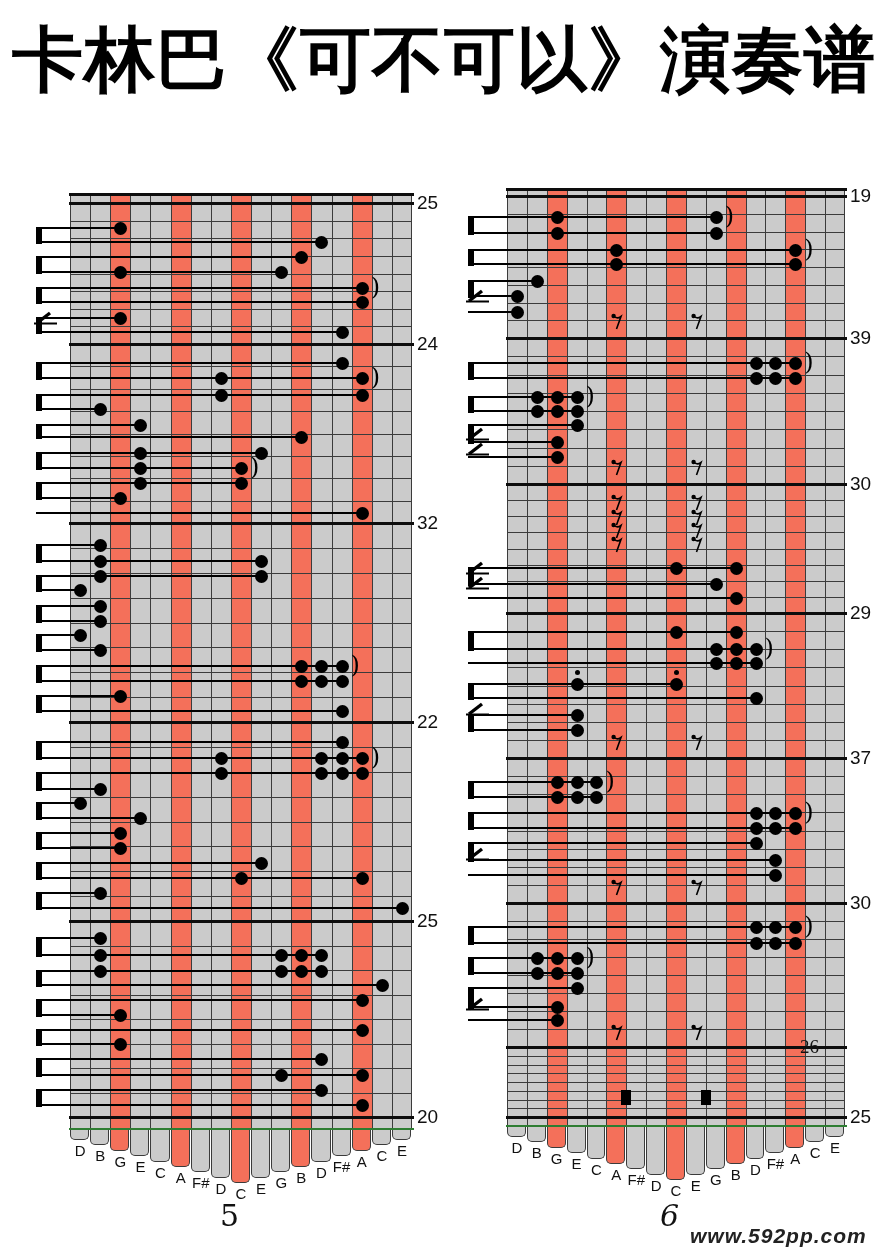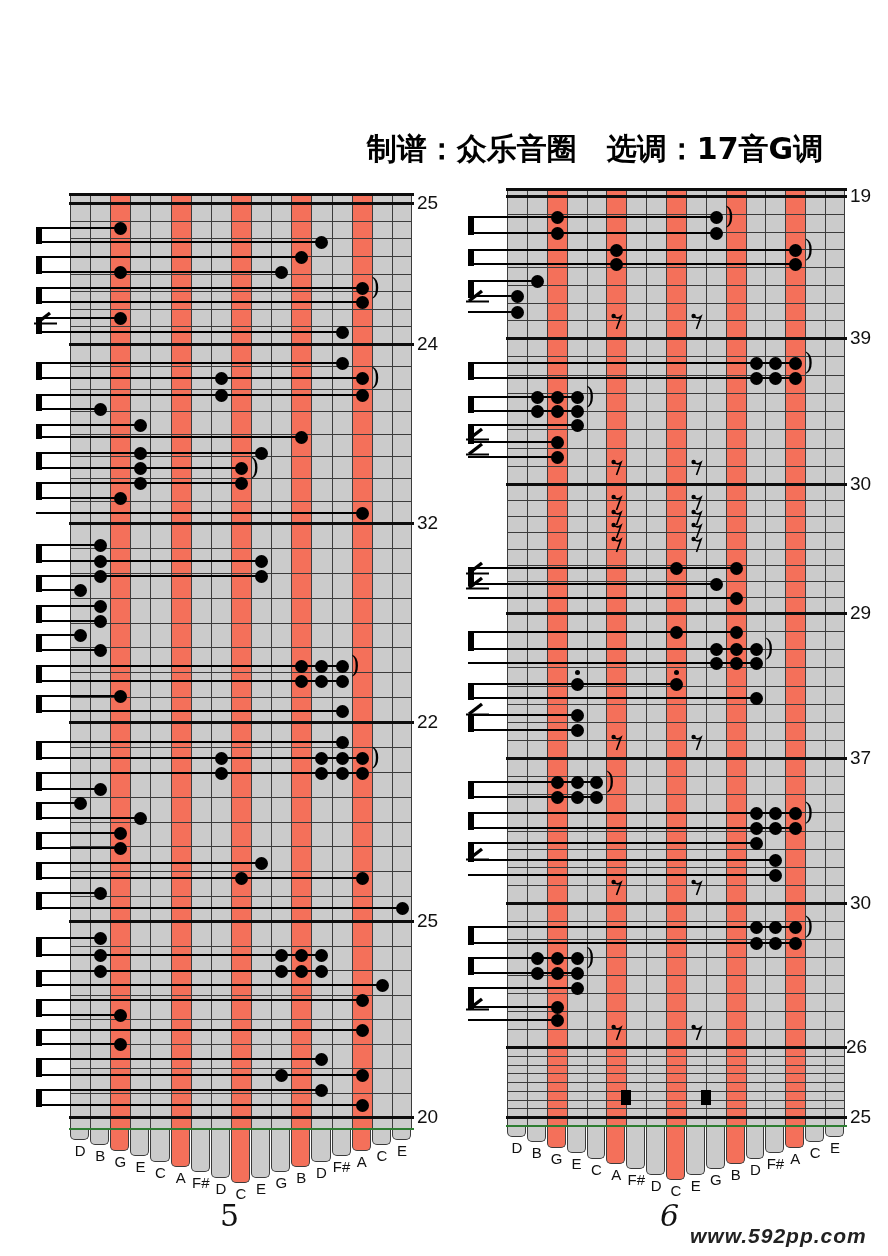--- a/index.html
+++ b/index.html
@@ -15,21 +15,21 @@
   .watermark{font-family:"Liberation Sans",sans-serif;font-style:italic;font-weight:bold;
              font-size:21px;color:#222;letter-spacing:1px;}
   .measure-label{font-size:19px;color:#111;font-family:"Liberation Sans",sans-serif;}
   .tine-letter{font-size:15px;color:#111;text-align:center;font-family:"Liberation Sans",sans-serif;}
   .tie{font-size:24px;font-family:"DejaVu Serif",serif;color:#000;line-height:1;}
 </style>
 </head>
 <body>
 
 <div id="page">
-  <div class="abs subtitle">制谱：众乐音圈　选调：17音G调</div>
+  <div class="abs title">卡林巴《可不可以》演奏谱</div>
 
   <div id="tab-root" class="abs" style="left:0;top:0;width:888px;height:1256px;">
       <div class="abs" style="left: 70px; top: 193px; width: 20.1176px; height: 935px; background: rgb(203, 203, 203); border-left: 1px solid rgb(59, 59, 59); border-right: none; box-sizing: border-box;"></div>
       <div class="abs" style="left: 70px; top: 1128px; width: 19.1176px; height: 12px; background: rgb(203, 203, 203); border-top: none; border-right: 1px solid rgb(59, 59, 59); border-bottom: 1px solid rgb(59, 59, 59); border-left: 1px solid rgb(59, 59, 59); border-image: initial; border-radius: 0px 0px 5px 5px; box-sizing: border-box;"></div>
       <div class="abs tine-letter" style="left: 68.0588px; top: 1142px; width: 24px;">D</div>
       <div class="abs" style="left: 90.1176px; top: 193px; width: 20.1176px; height: 935px; background: rgb(203, 203, 203); border-left: 1px solid rgb(59, 59, 59); border-right: none; box-sizing: border-box;"></div>
       <div class="abs" style="left: 90.1176px; top: 1128px; width: 19.1176px; height: 17px; background: rgb(203, 203, 203); border-top: none; border-right: 1px solid rgb(59, 59, 59); border-bottom: 1px solid rgb(59, 59, 59); border-left: 1px solid rgb(59, 59, 59); border-image: initial; border-radius: 0px 0px 5px 5px; box-sizing: border-box;"></div>
       <div class="abs tine-letter" style="left: 88.1765px; top: 1147px; width: 24px;">B</div>
       <div class="abs" style="left: 110.235px; top: 193px; width: 20.1176px; height: 935px; background: rgb(244, 112, 90); border-left: 1px solid rgb(59, 59, 59); border-right: none; box-sizing: border-box;"></div>
       <div class="abs" style="left: 110.235px; top: 1128px; width: 19.1176px; height: 23px; background: rgb(244, 112, 90); border-top: none; border-right: 1px solid rgb(59, 59, 59); border-bottom: 1px solid rgb(59, 59, 59); border-left: 1px solid rgb(59, 59, 59); border-image: initial; border-radius: 0px 0px 5px 5px; box-sizing: border-box;"></div>
@@ -404,21 +404,21 @@
       <div class="abs measure-label" style="left: 850px; top: 327px; width: 30px;">39</div>
       <div class="abs" style="left: 506px; top: 483px; width: 341px; height: 3px; background: rgb(13, 13, 13);"></div>
       <div class="abs measure-label" style="left: 850px; top: 473px; width: 30px;">30</div>
       <div class="abs" style="left: 506px; top: 612px; width: 341px; height: 3px; background: rgb(13, 13, 13);"></div>
       <div class="abs measure-label" style="left: 850px; top: 602px; width: 30px;">29</div>
       <div class="abs" style="left: 506px; top: 757px; width: 341px; height: 3px; background: rgb(13, 13, 13);"></div>
       <div class="abs measure-label" style="left: 850px; top: 747px; width: 30px;">37</div>
       <div class="abs" style="left: 506px; top: 902px; width: 341px; height: 3px; background: rgb(13, 13, 13);"></div>
       <div class="abs measure-label" style="left: 850px; top: 892px; width: 30px;">30</div>
       <div class="abs" style="left: 506px; top: 1046px; width: 341px; height: 3px; background: rgb(13, 13, 13);"></div>
-      <div class="abs measure-label" style="left: 846px; top: 1036px; width: 30px;">26</div>
+      <div class="abs measure-label" style="left: 800px; top: 1036px; width: 30px; font-family: Liberation Serif, serif;">26</div>
       <div class="abs" style="left: 506px; top: 1116px; width: 341px; height: 3px; background: rgb(13, 13, 13);"></div>
       <div class="abs measure-label" style="left: 850px; top: 1106px; width: 30px;">25</div>
       <div class="abs" style="left: 506px; top: 1125px; width: 341px; height: 2px; background: rgb(46, 125, 50);"></div>
       <div class="abs" style="left: 468px; top: 216px; width: 247.765px; height: 2px; background: rgb(0, 0, 0);"></div>
       <div class="abs" style="left: 550.706px; top: 211px; width: 13px; height: 13px; border-radius: 50%; background: rgb(0, 0, 0);"></div>
       <div class="abs" style="left: 709.765px; top: 211px; width: 13px; height: 13px; border-radius: 50%; background: rgb(0, 0, 0);"></div>
       <div class="abs tie" style="left: 724.765px; top: 204px;">)</div>
       <div class="abs" style="left: 468px; top: 232px; width: 247.765px; height: 2px; background: rgb(0, 0, 0);"></div>
       <div class="abs" style="left: 550.706px; top: 227px; width: 13px; height: 13px; border-radius: 50%; background: rgb(0, 0, 0);"></div>
       <div class="abs" style="left: 709.765px; top: 227px; width: 13px; height: 13px; border-radius: 50%; background: rgb(0, 0, 0);"></div>

